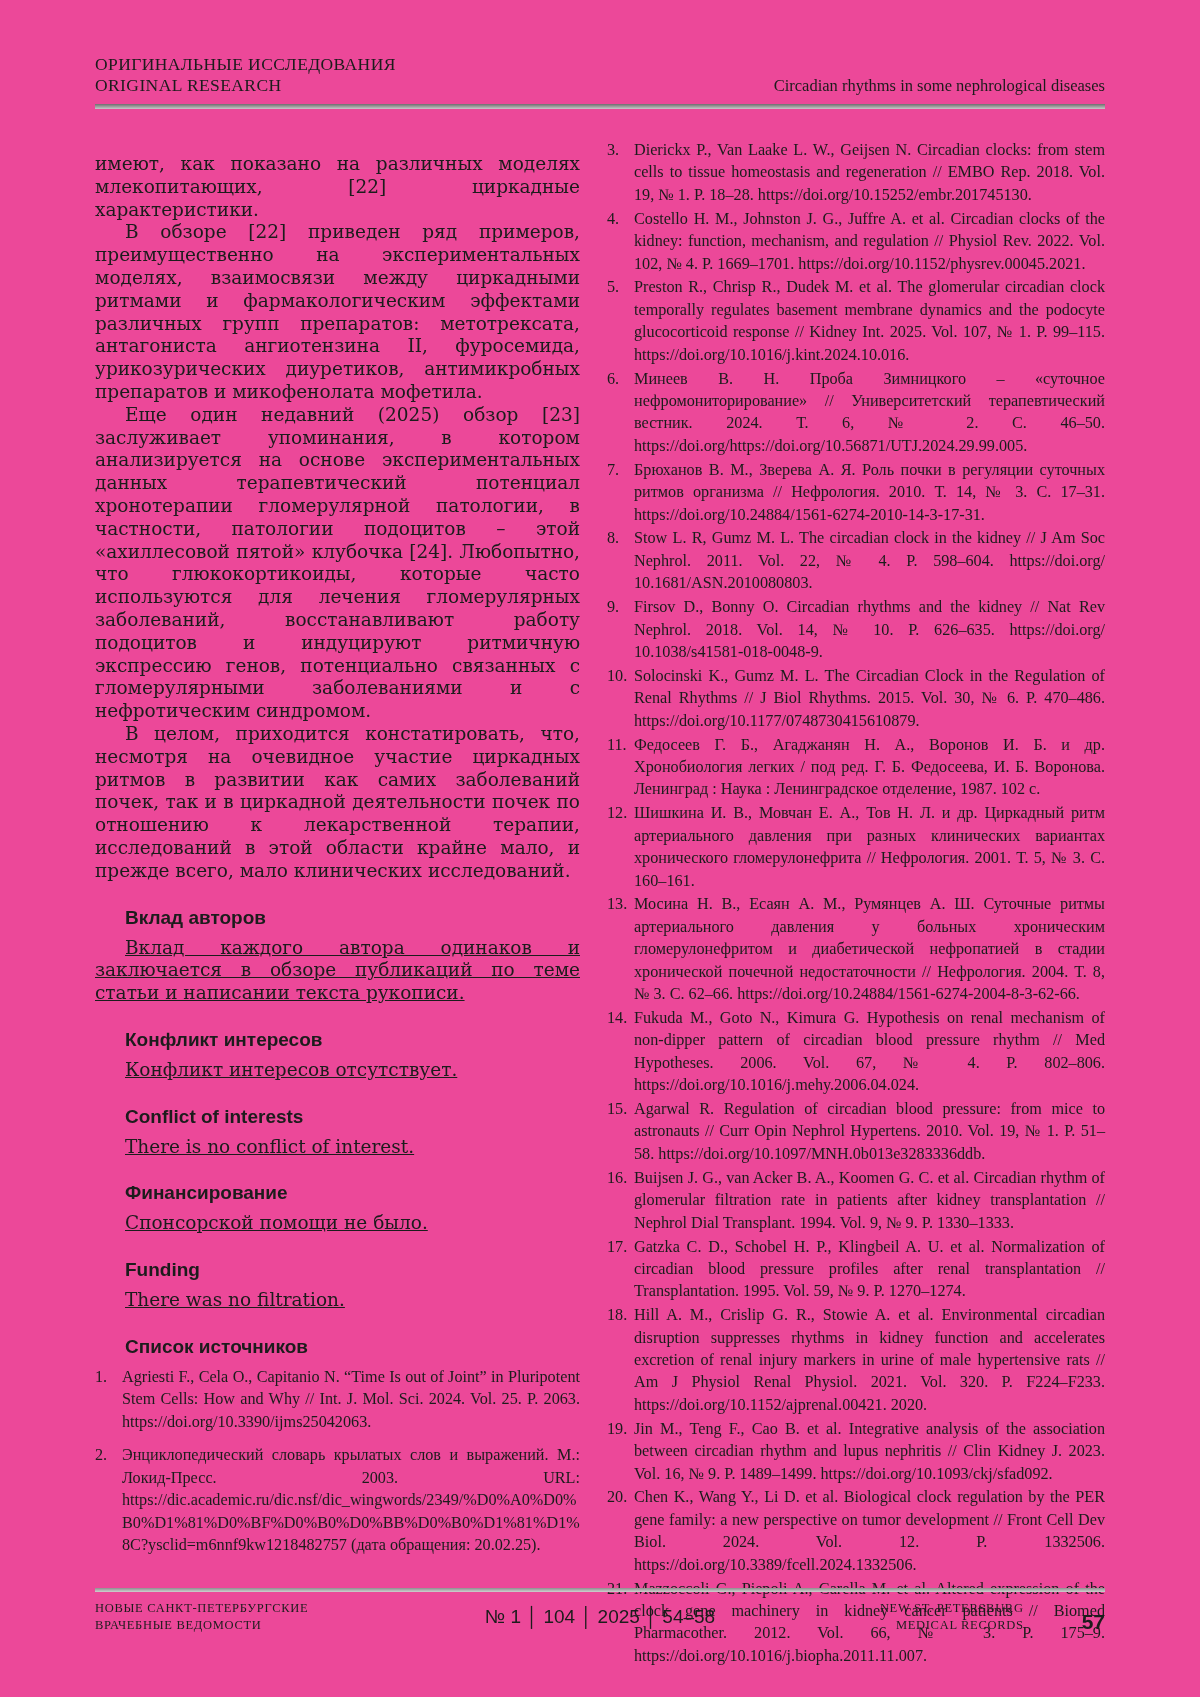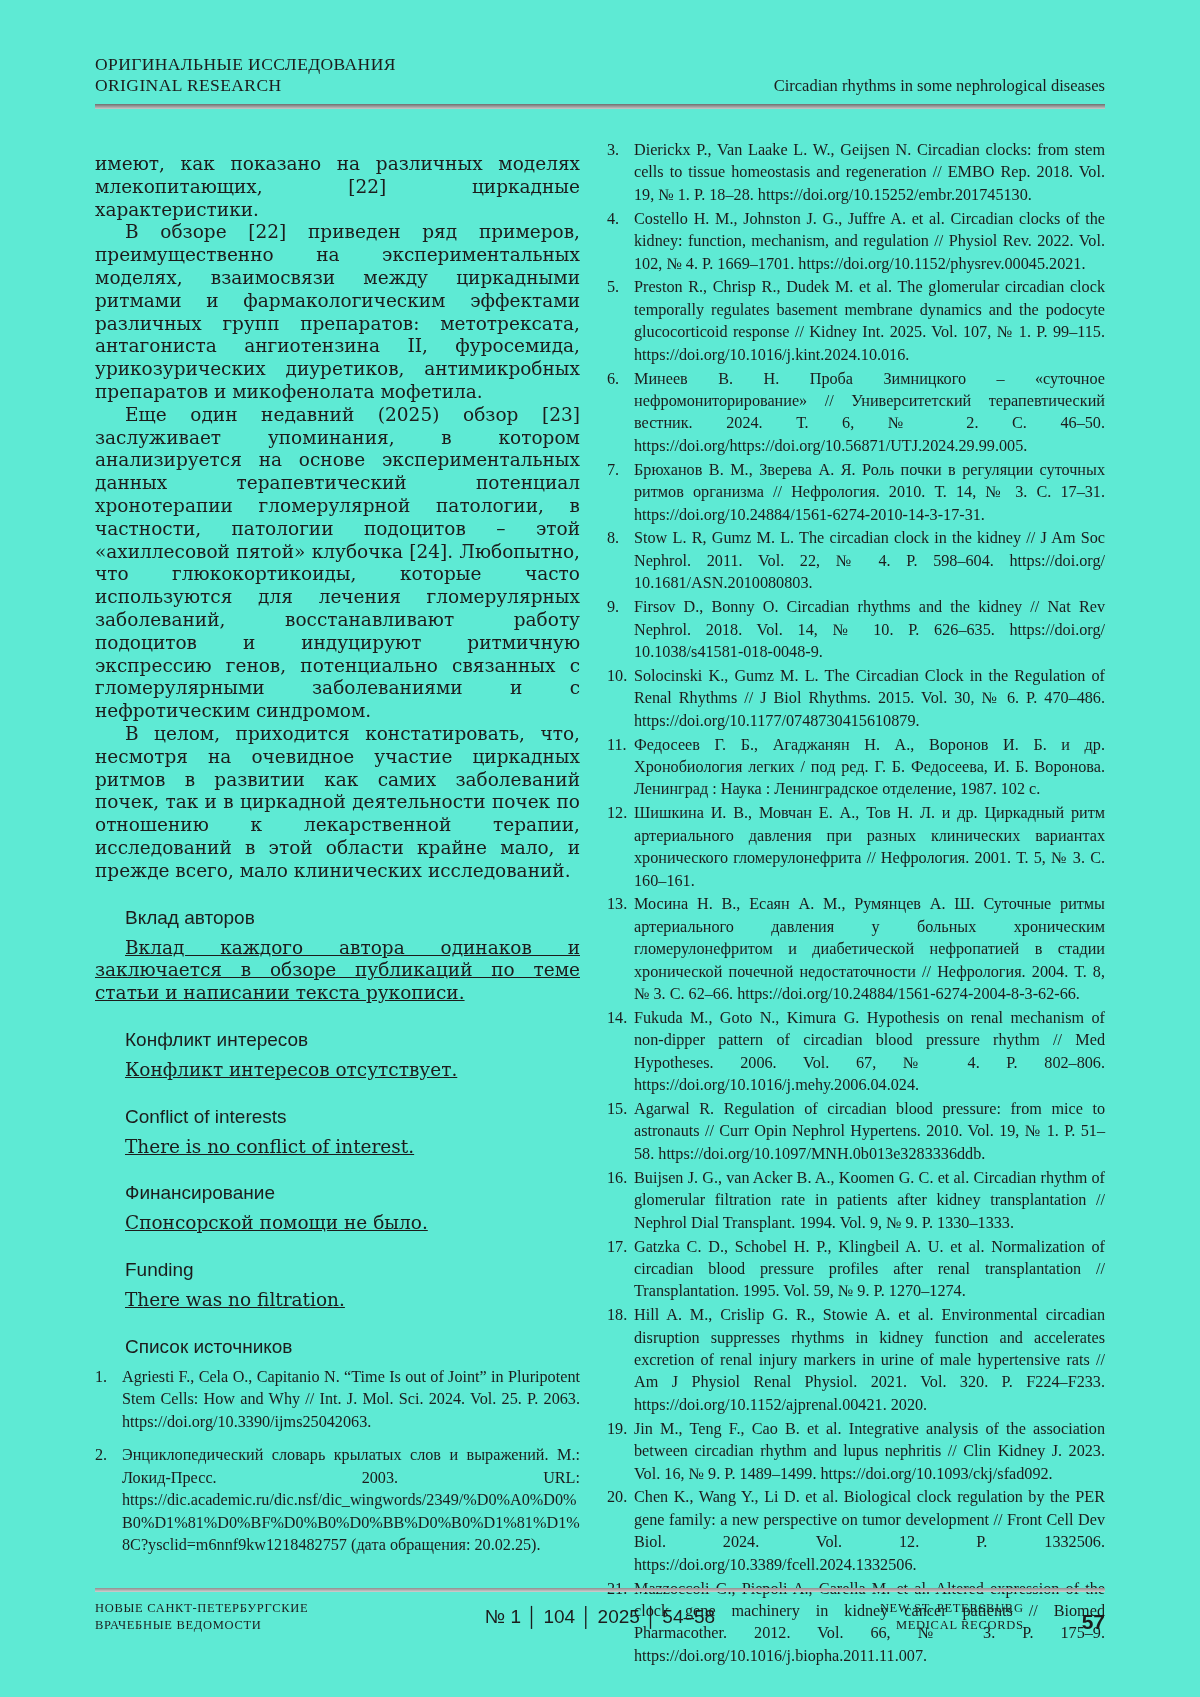--- a/index.html
+++ b/index.html
@@ -1,17 +1,17 @@
 <!DOCTYPE html>
 <html lang="ru"><head>
 <meta charset="utf-8">
 <style>
   html,body { margin:0; padding:0; background:#ffffff; }
   .page {
-    position:relative; width:1200px; height:1697px; background:#5eead4;
+    position:relative; width:1200px; height:1697px; background:#ec4899;
     color:#1c1c1c; overflow:hidden;
     font-family:"DejaVu Serif","Liberation Serif",serif;
   }
   
   .header {
     position:absolute; top:54px; left:95px; right:95px;
     display:flex; justify-content:space-between; align-items:flex-end;
   }
   .header-left {
     font-family:"Liberation Serif",serif; font-size:17.5px; line-height:21px;
@@ -30,21 +30,21 @@
     display:flex; gap:27px; align-items:flex-start;
   }
   .col-left  { width:485px;margin-top:16px; }
   .col-right { width:498px; }
   .bodytext {
     margin:0; font-size:18.5px; line-height:22.8px;
     text-align:justify; text-indent:30px;
   }
   .paras p:first-of-type { text-indent:0; }
   .sec-h {
-    font-family:"Liberation Sans",sans-serif; font-weight:400;
+    font-family:"Liberation Sans",sans-serif; font-weight:700;
     font-size:19px; line-height:21px; margin:24px 0 9px 30px;
   }
   .sec-b { margin:0;text-decoration:underline; }
   
   .refs { margin-top:2px; }
   .ref {
     display:flex; font-family:"Liberation Serif",serif;
     font-size:16.2px; line-height:22.4px; text-align:justify;
   }
   .ref .num { flex:0 0 27px; }

